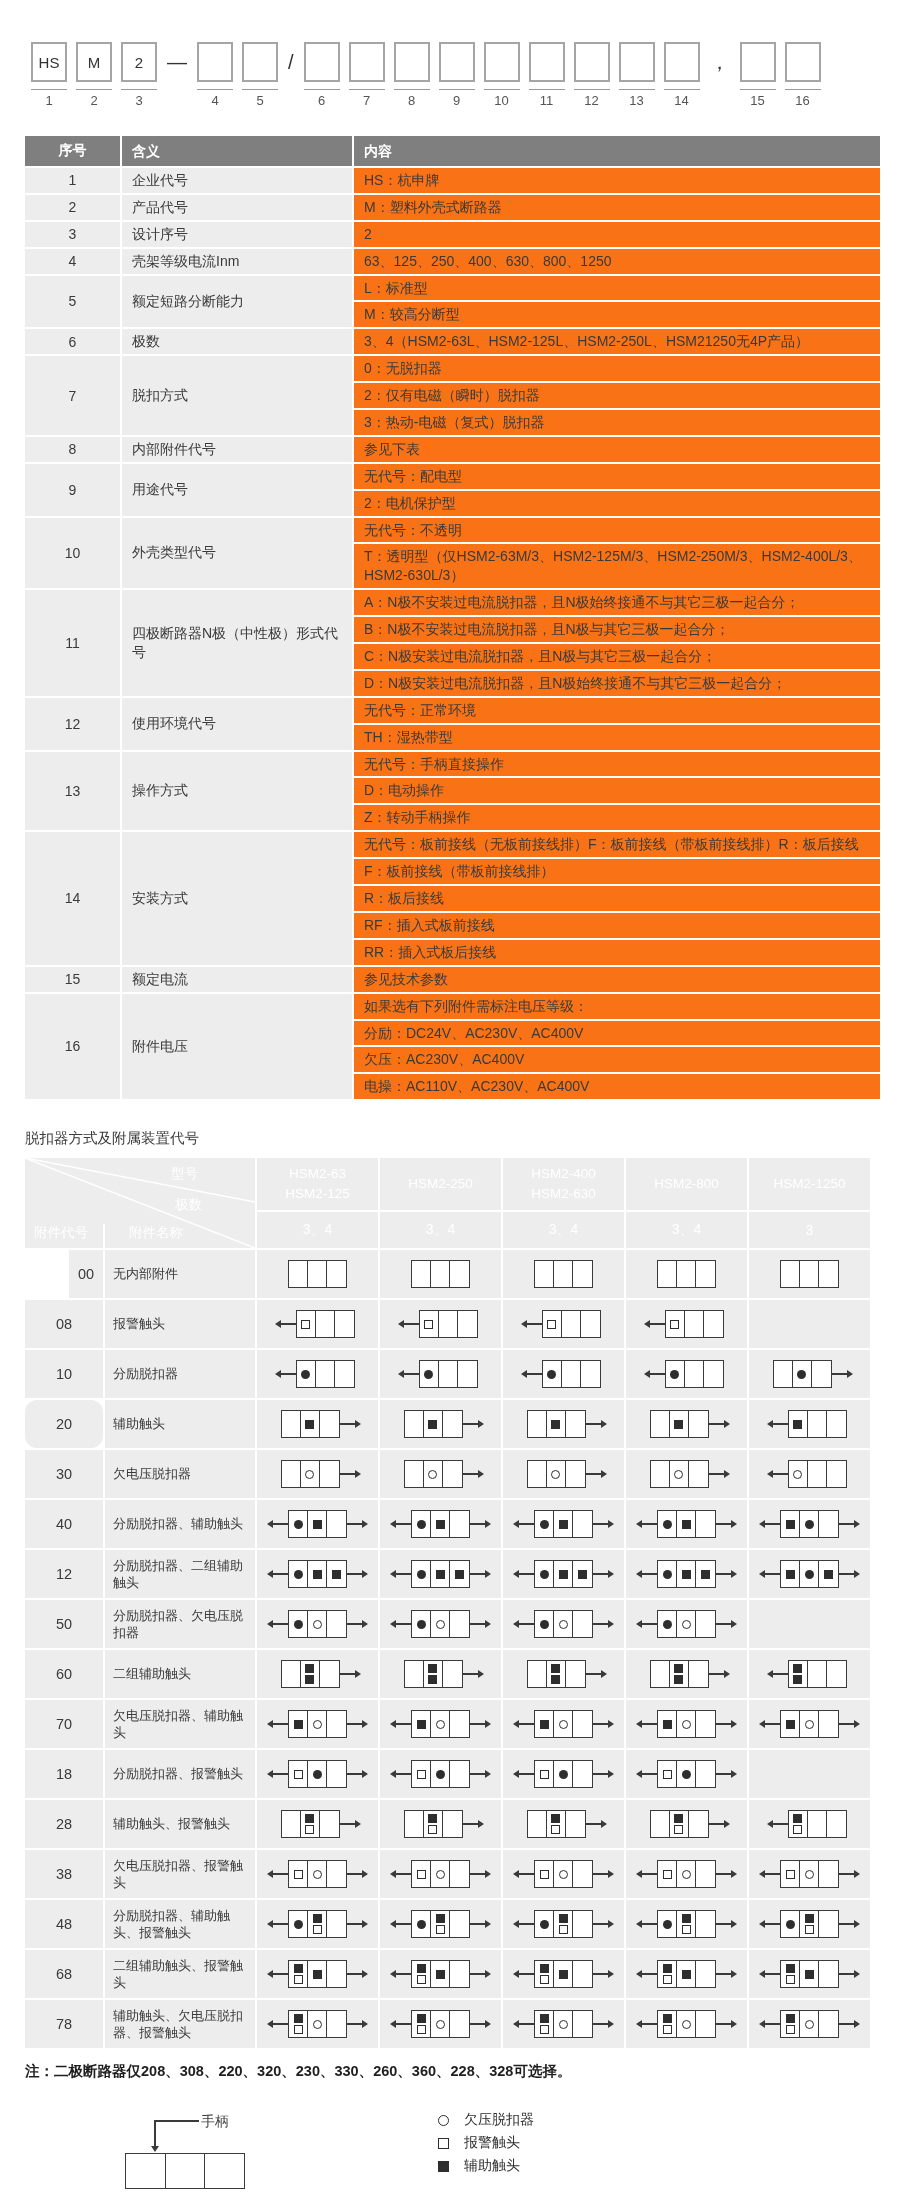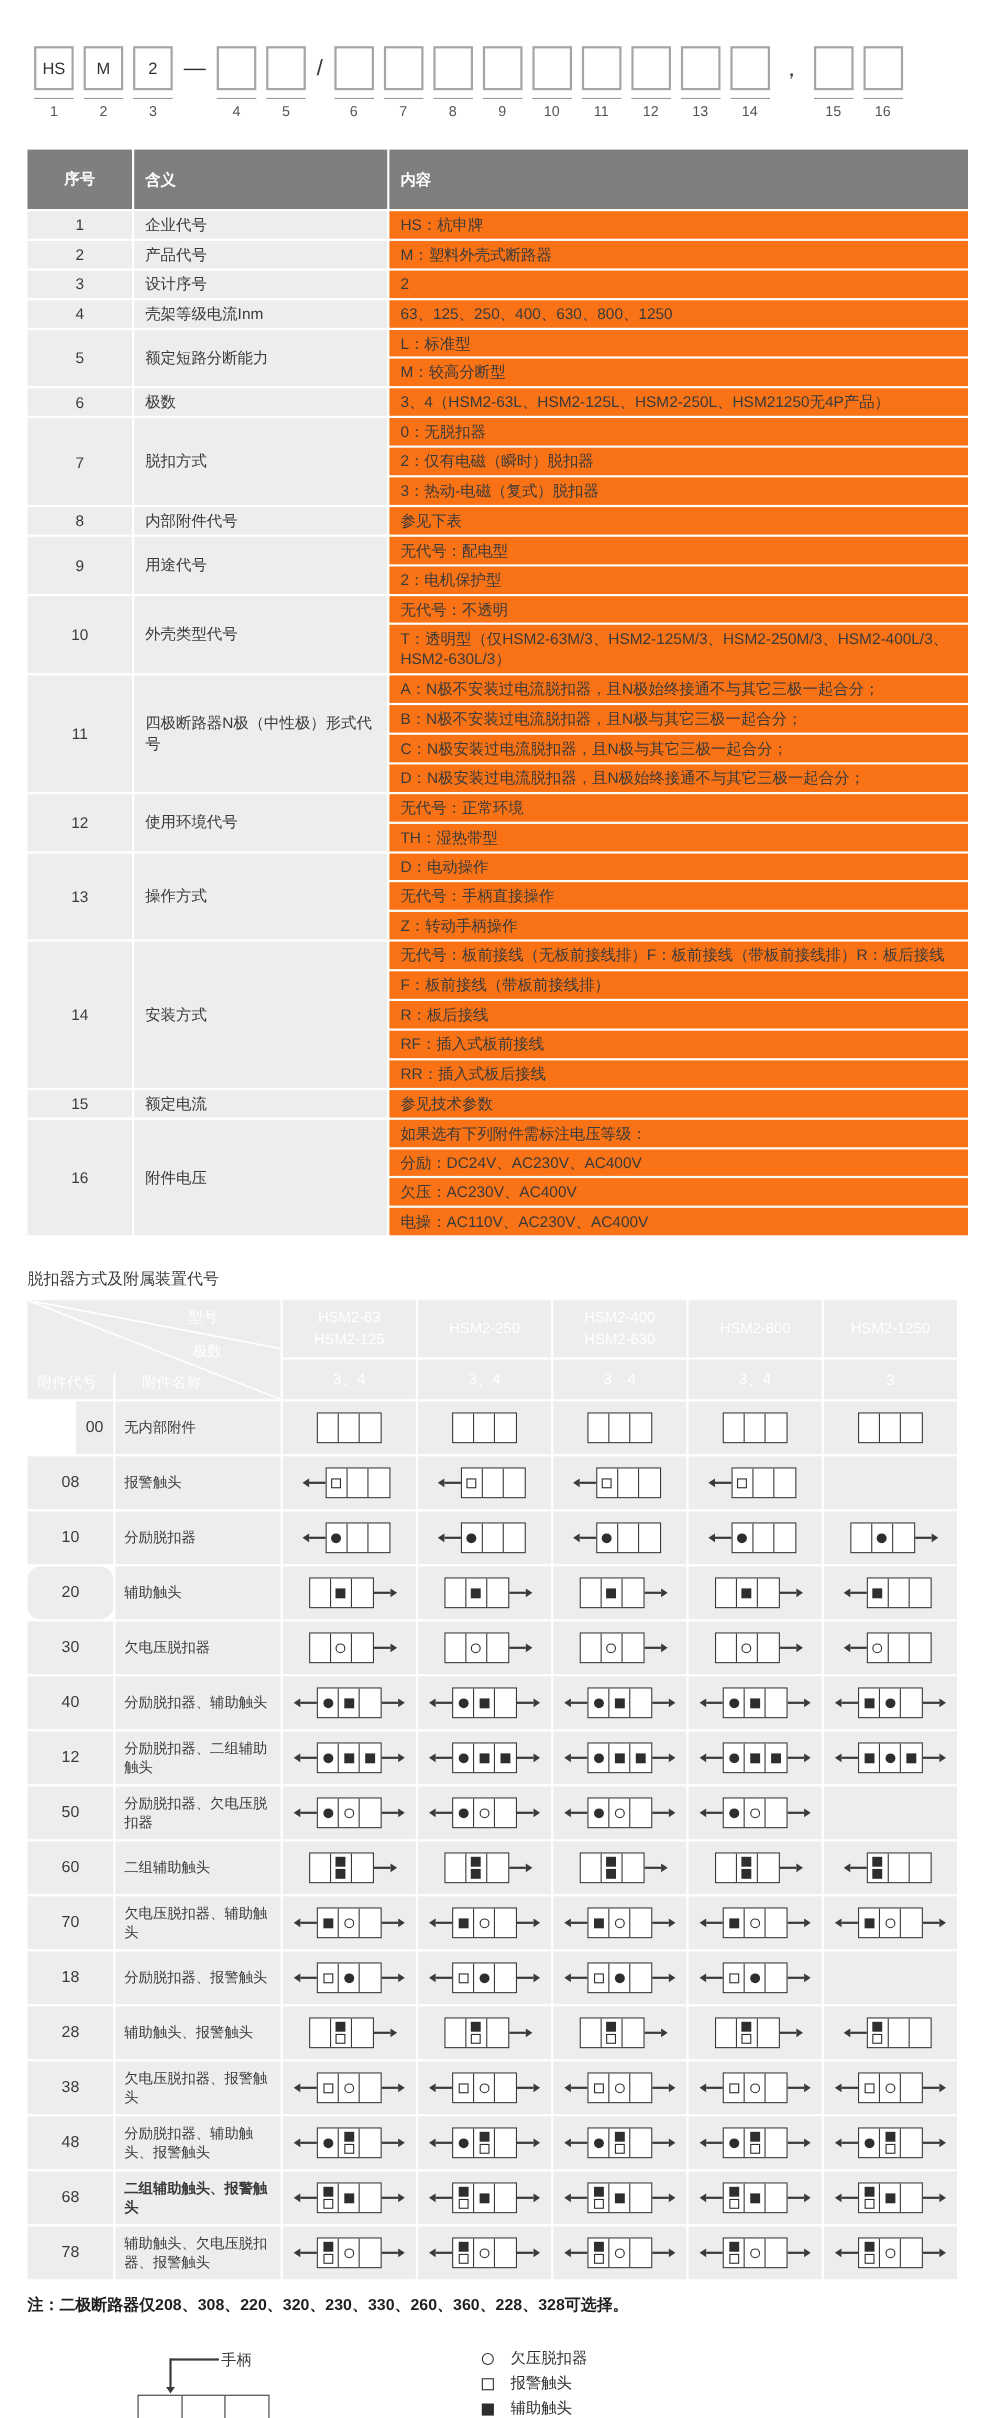--- a/index.html
+++ b/index.html
@@ -16,21 +16,21 @@
   .mc-unit{display:flex;flex-direction:column;width:36px;flex:none}
   .mc-box{height:40px;border:2px solid #a5a5a5;background:#fff;display:flex;align-items:center;justify-content:center;font-size:15px;color:#333}
   .mc-num{margin-top:7px;border-top:1.5px solid #9a9a9a;padding-top:3px;text-align:center;font-size:13px;color:#555}
   .mc-sep{height:40px;display:flex;align-items:center;font-size:20px;color:#333;padding:0 1px;flex:none}
 
   
   .t1{display:flex;flex-direction:column;gap:2px;width:855px;margin-top:28px}
   .t1-row{display:grid;grid-template-columns:95px 230px 1fr;gap:2px}
   .t1-cell{background:#ededed;font-size:14px;color:#3a3a3a}
   .t1-head .t1-cell{background:#7f7f7f;color:#fff;padding:6px 10px;font-weight:bold}
-  .t1-head .t1-cell.no{display:flex;align-items:center;justify-content:center;padding:18px 0}
+  .t1-head .t1-cell.no{display:flex;align-items:center;justify-content:center;padding:6px 0}
   .t1-cell.no{display:flex;align-items:center;justify-content:center}
   .t1-cell.meaning{display:flex;align-items:center;padding:3px 10px;line-height:1.35}
   .t1-cell.content{background:transparent;display:flex;flex-direction:column;gap:2px}
   .t1-line{background:#f97316;flex:1;display:flex;align-items:center;padding:3px 10px;line-height:1.35}
 
   .bold-note{margin-top:16px;font-size:15px;font-weight:bold;color:#1e1e1e}
   .t2-title{margin-top:30px;font-size:14.5px;color:#3a3a3a}
 
   
   .t2{display:grid;grid-template-columns:78px 150px repeat(5,121px);grid-template-rows:52px 36px repeat(16,48px);gap:2px;width:845px;margin-top:10px}
@@ -253,22 +253,22 @@
         <div class="t1-cell meaning">使用环境代号</div>
         <div class="t1-cell content">
           <div class="t1-line">无代号：正常环境</div>
           <div class="t1-line">TH：湿热带型</div>
         </div>
       </div>
       <div class="t1-row">
         <div class="t1-cell no">13</div>
         <div class="t1-cell meaning">操作方式</div>
         <div class="t1-cell content">
+          <div class="t1-line">无代号：手柄直接操作</div>
           <div class="t1-line">D：电动操作</div>
-          <div class="t1-line">无代号：手柄直接操作</div>
           <div class="t1-line">Z：转动手柄操作</div>
         </div>
       </div>
       <div class="t1-row">
         <div class="t1-cell no">14</div>
         <div class="t1-cell meaning">安装方式</div>
         <div class="t1-cell content">
           <div class="t1-line">无代号：板前接线（无板前接线排）F：板前接线（带板前接线排）R：板后接线</div>
           <div class="t1-line">F：板前接线（带板前接线排）</div>
           <div class="t1-line">R：板后接线</div>
@@ -1270,21 +1270,21 @@
             <span class="dcell">
               <span class="sym sym-fs"></span>
               <span class="sym sym-sq"></span>
             </span>
             <span class="dcell"></span>
           </span>
           <span class="arr arr-r"></span>
         </div>
       </div>
       <div class="t2-code" style="grid-area: 17 / 1;">68</div>
-      <div class="t2-name" style="grid-area: 17 / 2; font-weight: bold;">二组辅助触头、报警触头</div>
+      <div class="t2-name" style="grid-area: 17 / 2;">二组辅助触头、报警触头</div>
       <div class="t2-diag" style="grid-area: 17 / 3;">
         <div class="diagram">
           <span class="arr arr-l"></span>
           <span class="dbox">
             <span class="dcell">
               <span class="sym sym-fs"></span>
               <span class="sym sym-sq"></span>
             </span>
             <span class="dcell">
               <span class="sym sym-fs"></span>

